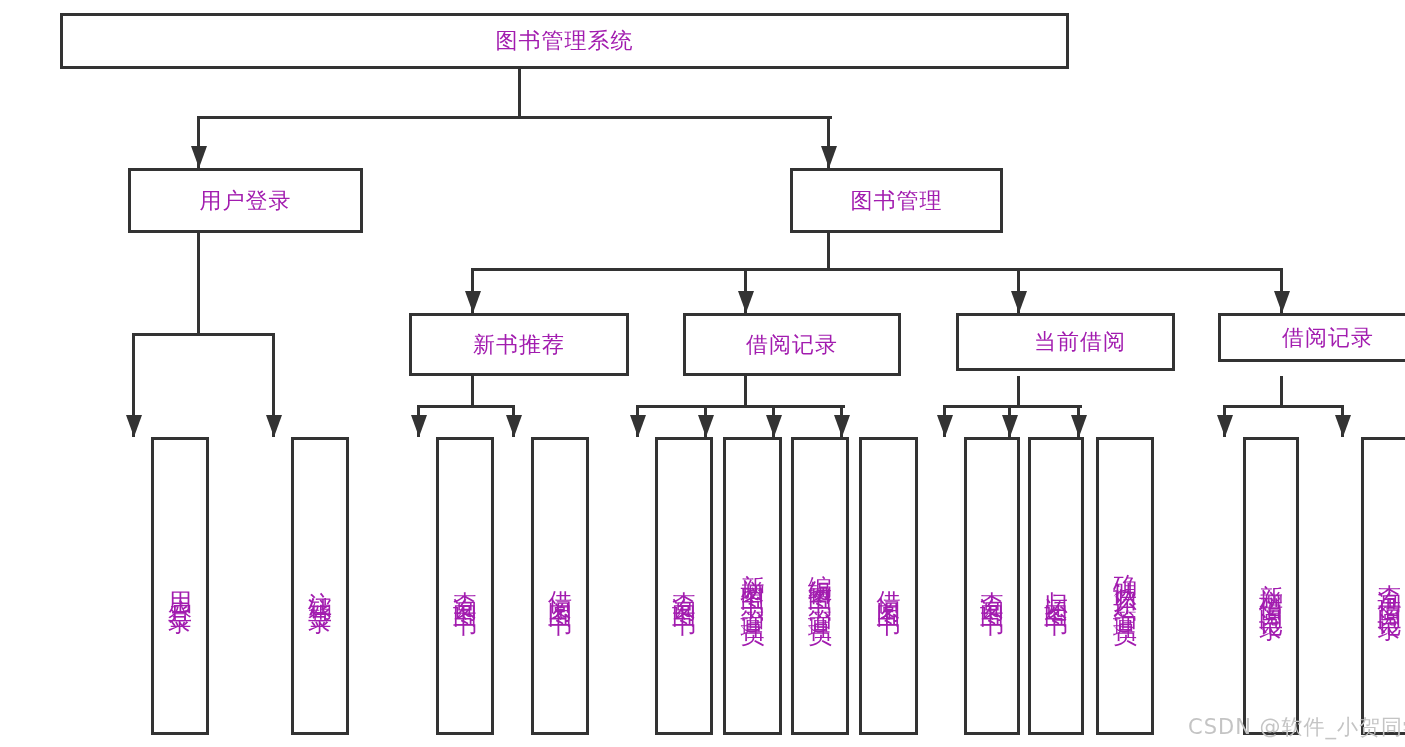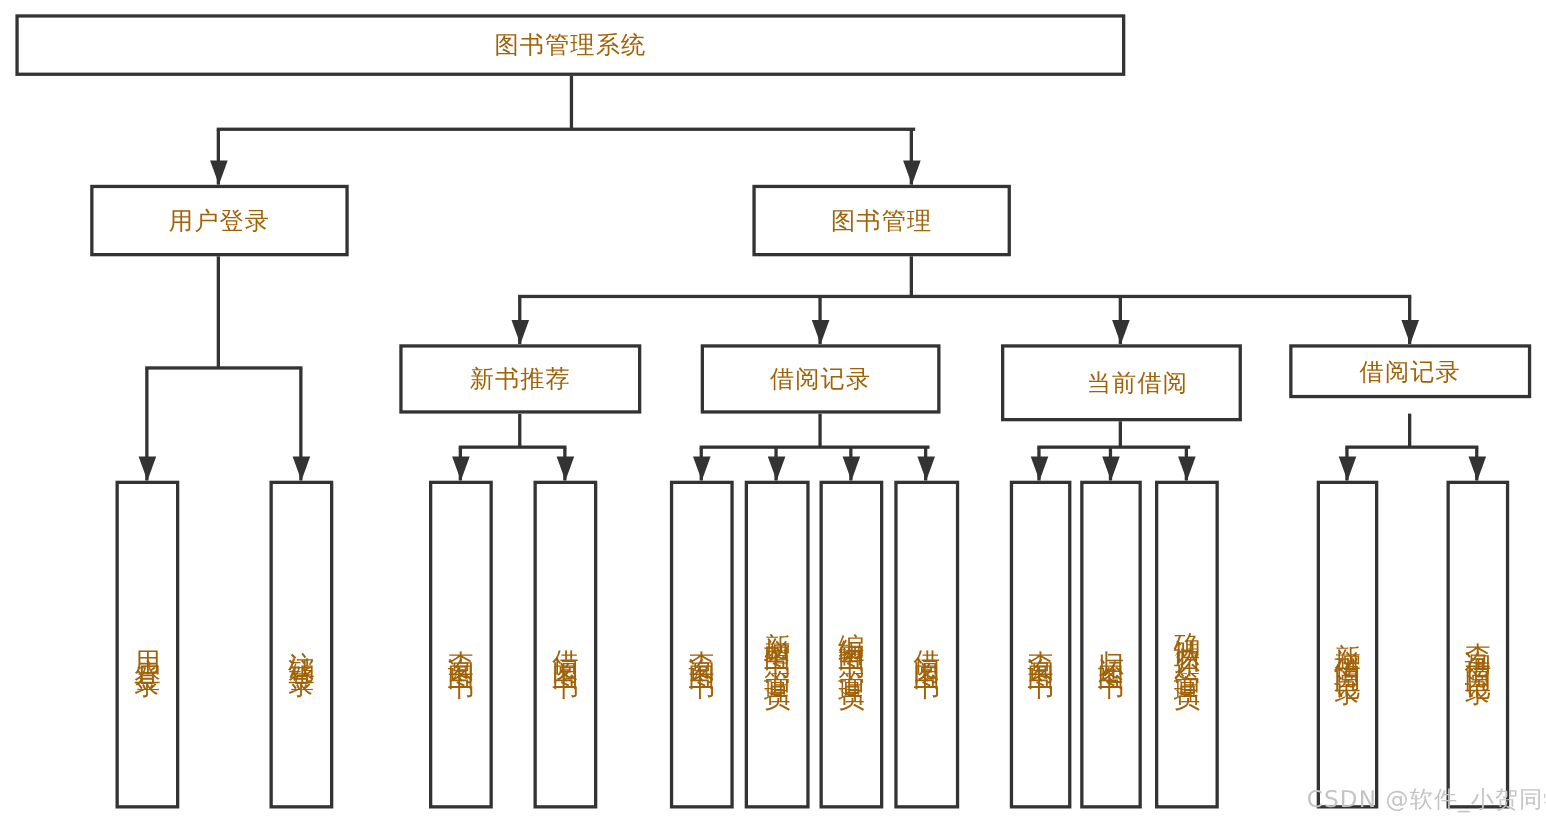--- a/index.html
+++ b/index.html
@@ -4,21 +4,21 @@
 <style>
   html,body { margin:0; padding:0; background:#ffffff; }
   .canvas {
     position:relative; width:1405px; height:747px; background:#ffffff;
     font-family:"DejaVu Sans","Liberation Sans",sans-serif; overflow:hidden;
   }
   .node {
     position:absolute; box-sizing:border-box;
     border:3px solid #333333; background:#ffffff;
     display:flex; align-items:center; justify-content:center;
-    color:#a16207; font-size:22px; letter-spacing:1px;
+    color:#a21caf; font-size:22px; letter-spacing:1px;margin-left:46px;
   }
   .node.v {
     writing-mode:vertical-rl; text-orientation:mixed;
     font-size:24px; letter-spacing:7px; line-height:1;
   }
   .vline,.hline { position:absolute; background:#333333; }
   .arrow {
     position:absolute; width:0; height:0;
     border-left:8px solid transparent; border-right:8px solid transparent;
     border-top:22px solid #333333;
@@ -89,25 +89,25 @@
   <div class="arrow" style="left:834px;top:415px;"></div>
   <div class="arrow" style="left:937px;top:415px;"></div>
   <div class="arrow" style="left:1002px;top:415px;"></div>
   <div class="arrow" style="left:1071px;top:415px;"></div>
   <div class="arrow" style="left:1217px;top:415px;"></div>
   <div class="arrow" style="left:1335px;top:415px;"></div>
 
   <div class="node" style="left:14px;top:13px;width:1009px;height:56px;">图书管理系统</div>
 
   <div class="node" style="left:82px;top:168px;width:235px;height:65px;">用户登录</div>
-  <div class="node" style="left:684px;top:168px;width:235px;height:65px;">图书管理</div>
+  <div class="node" style="left:744px;top:168px;width:213px;height:65px;">图书管理</div>
 
   <div class="node" style="left:363px;top:313px;width:220px;height:63px;">新书推荐</div>
   <div class="node" style="left:637px;top:313px;width:218px;height:63px;">借阅记录</div>
-  <div class="node" style="left:910px;top:313px;width:219px;height:70px;padding-left:29px;">当前借阅</div>
+  <div class="node" style="left:910px;top:313px;width:219px;height:58px;padding-left:29px;">当前借阅</div>
   <div class="node" style="left:1172px;top:313px;width:220px;height:49px;">借阅记录</div>
 
   <div class="node v" style="left:105px;top:437px;width:58px;height:298px;">用户登录</div>
   <div class="node v" style="left:245px;top:437px;width:58px;height:298px;">注销登录</div>
 
   <div class="node v" style="left:390px;top:437px;width:58px;height:298px;">查询图书</div>
   <div class="node v" style="left:485px;top:437px;width:58px;height:298px;">借阅图书</div>
 
   <div class="node v" style="left:609px;top:437px;width:58px;height:298px;">查询图书</div>
   <div class="node v" style="left:677px;top:437px;width:59px;height:298px;">新增图书（管理员）</div>

